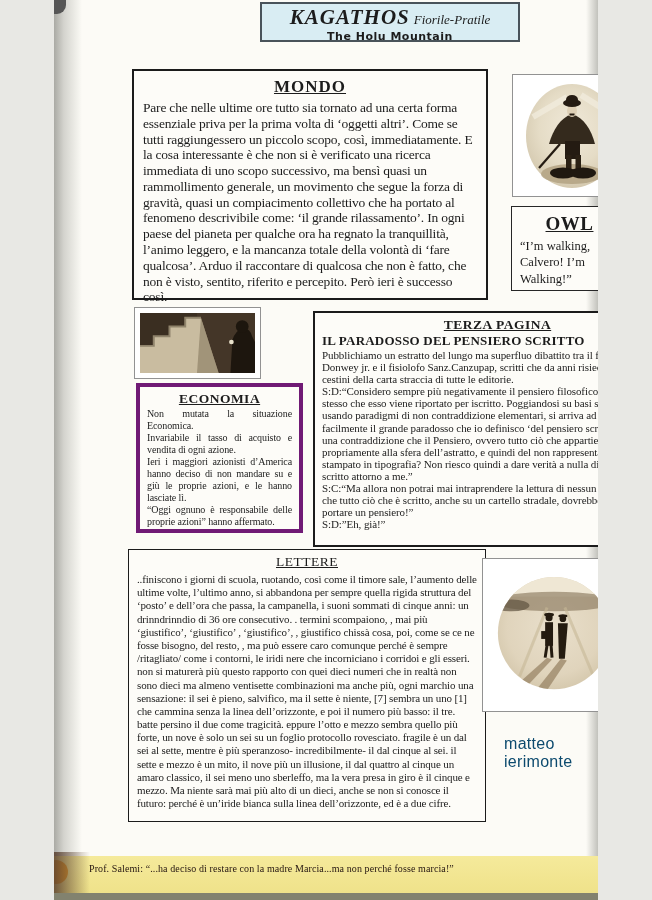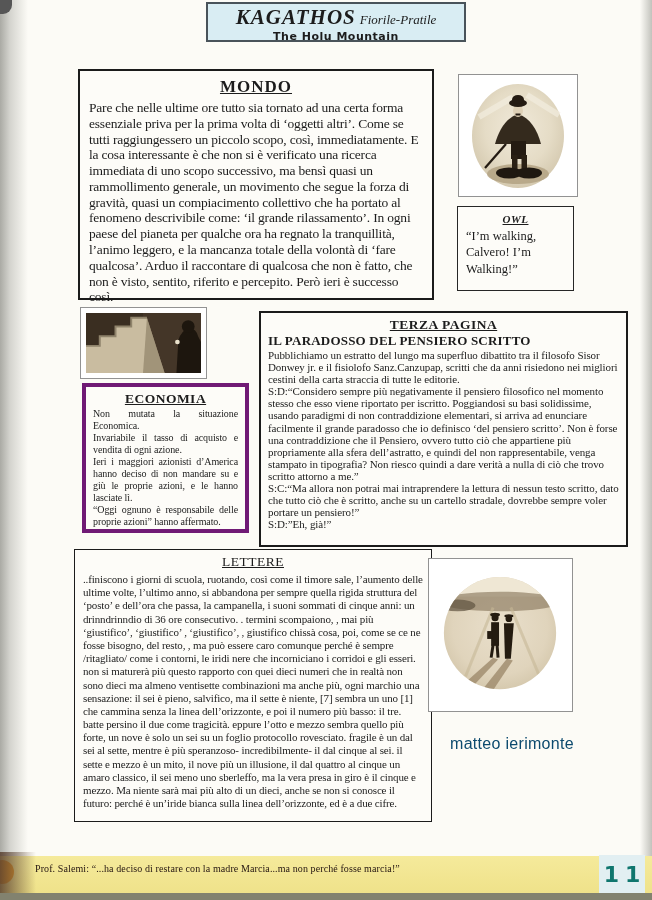--- a/index.html
+++ b/index.html
@@ -1,17 +1,17 @@
 <!DOCTYPE html>
 <html><head>
 <meta charset="utf-8">
 <style>
   html,body{margin:0;padding:0;background:#e8e8e4;}
   .page{
-    position:relative;width:652px;height:900px;margin:0 auto;
+    position:relative;width:544px;height:900px;margin:0 auto;
     background:#fcfbf6;overflow:hidden;
     font-family:"Liberation Serif", serif;color:#1c1c1c;
   }
   
   .edge-left{position:absolute;left:0;top:0;width:28px;height:900px;
     background:linear-gradient(90deg,#8f8f89 0,#c6c6c0 35%,rgba(252,251,246,0) 100%);opacity:.75;}
   .edge-right{position:absolute;right:0;top:0;width:12px;height:900px;
     background:linear-gradient(270deg,#c2c2bc 0,rgba(252,251,246,0) 100%);}
   .edge-bottom{position:absolute;left:0;bottom:0;width:652px;height:7px;background:#82826f;}
   .corner-mark{position:absolute;left:-5px;top:-6px;width:17px;height:20px;background:#565656;border-radius:0 0 9px 0;}
@@ -36,21 +36,21 @@
   .mondo h2{font-size:17px;letter-spacing:1px;}
   .mondo .body{font-size:13.5px;line-height:1.17;letter-spacing:-0.2px;}
 
   .photo-box{position:absolute;background:#ffffff;border:1px solid #929292;box-sizing:border-box;}
   .photo-tramp{left:458px;top:74px;width:120px;height:123px;padding:6px;}
   .photo-stairs{left:80px;top:307px;width:127px;height:72px;padding:5px;}
   .photo-couple{left:428px;top:558px;width:145px;height:154px;padding:7px;}
   .photo-box svg{display:block;width:100%;height:100%;}
 
   .owl{left:457px;top:206px;width:117px;height:85px;border:1px solid #262626;padding:4px 8px;}
-  .owl h2{font-size:11px;font-style:italic;}
+  .owl h2{font-size:19px;}
   .owl .body{font-size:12.5px;line-height:1.3;}
 
   .terza{left:259px;top:311px;width:369px;height:236px;border:2px solid #1b1b1b;padding:2px 7px;overflow:hidden;}
   .terza h2{font-size:13.5px;margin-bottom:0;}
   .terza h3{margin:0;font-size:13px;letter-spacing:.2px;}
   .terza .body p{font-size:11px;line-height:1.1;letter-spacing:-0.1px;}
 
   .economia{left:82px;top:383px;width:167px;height:150px;border:4px solid #701a75;padding:2px 7px;overflow:hidden;}
   .economia h2{font-size:13.5px;margin-bottom:1px;}
   .economia .body p{font-size:10px;line-height:1.2;letter-spacing:-0.1px;text-align:justify;}

